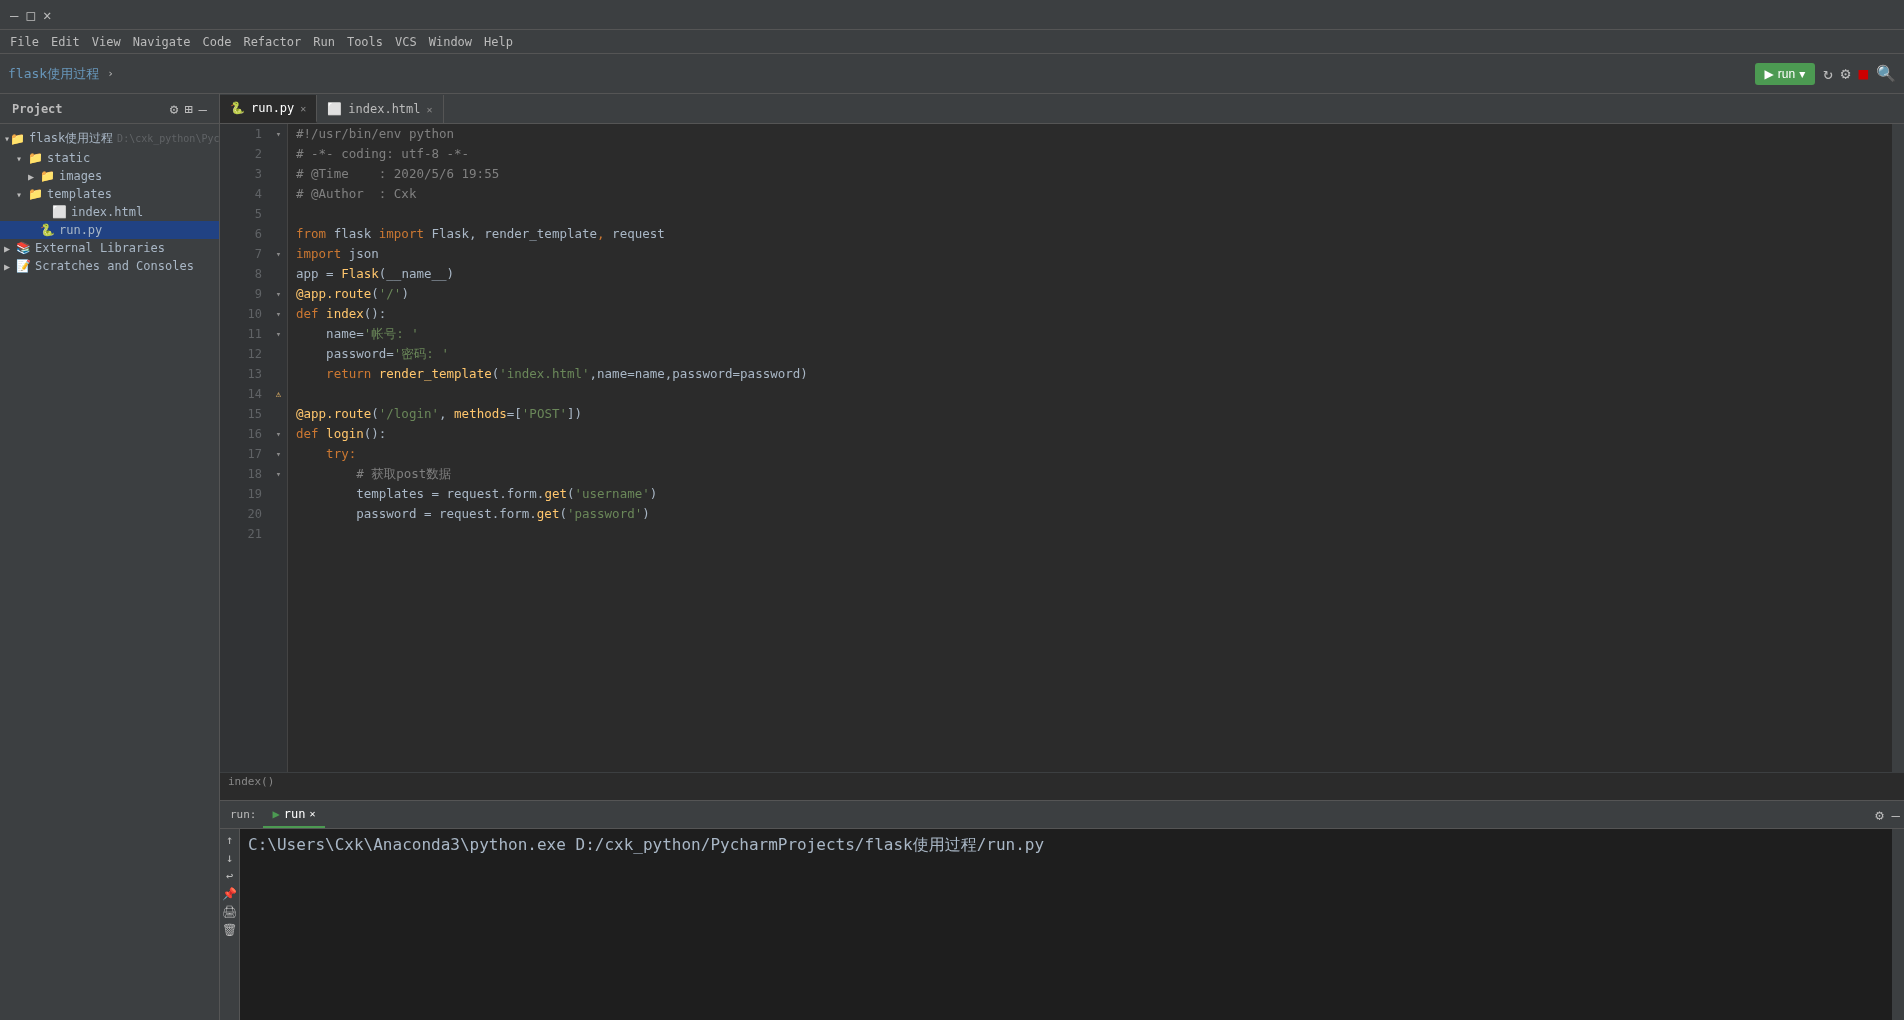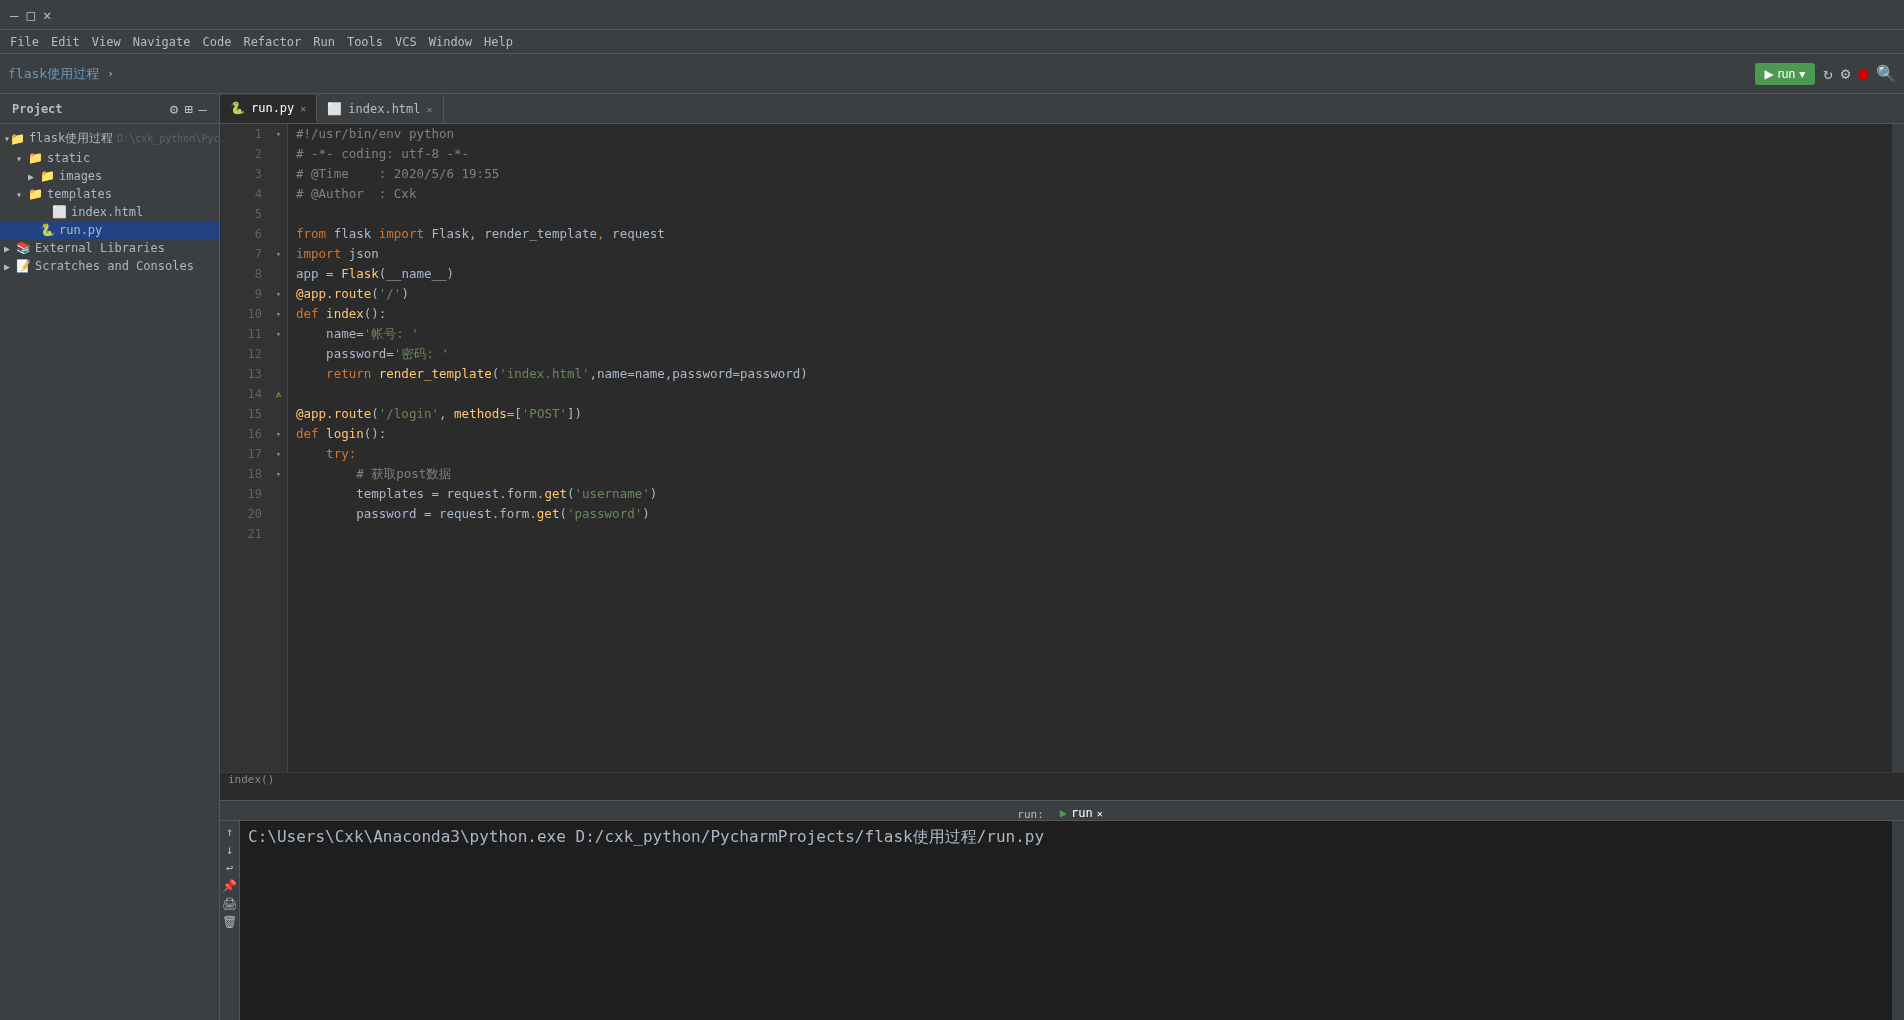--- a/index.html
+++ b/index.html
@@ -181,28 +181,27 @@
 
     
     .bottom-panel {
       height: 220px;
       background: #2b2b2b;
       border-top: 1px solid #555;
       display: flex;
       flex-direction: column;
     }
     .bottom-tabs {
-      height: 20px;
+      height: 28px;
       background: #3c3f41;
       display: flex;
       align-items: center;
       border-bottom: 1px solid #555;
       padding: 0 4px;
       justify-content: space-between;
-      flex-direction: column;
     }
     .bottom-tab {
       height: 26px;
       padding: 0 10px;
       display: flex;
       align-items: center;
       gap: 4px;
       font-size: 12px;
       color: #bbb;
       cursor: pointer;
@@ -428,21 +427,21 @@
         <div class="code-line"><span class="kw">def </span><span class="fn">login</span><span class="cls">():</span></div>
         <div class="code-line"><span class="cls">    </span><span class="kw">try:</span></div>
         <div class="code-line"><span class="cls">        </span><span class="cmt"># 获取post数据</span></div>
         <div class="code-line"><span class="cls">        templates </span><span class="op">= </span><span class="cls">request.form.</span><span class="fn">get</span><span class="cls">(</span><span class="str">'username'</span><span class="cls">)</span></div>
         <div class="code-line"><span class="cls">        password </span><span class="op">= </span><span class="cls">request.form.</span><span class="fn">get</span><span class="cls">(</span><span class="str">'password'</span><span class="cls">)</span></div>
       </div>
 
       <div style="width:12px;background:#3c3f41;"></div>
     </div>
 
-    <div style="height:28px;background:#2b2b2b;display:flex;align-items:flex-start;padding:0 8px;border-top:1px solid #3c3f41;">
+    <div style="height:28px;background:#2b2b2b;display:flex;align-items:flex-end;padding:12px 8px;border-top:1px solid #3c3f41;">
       <span style="color:#888;font-size:11px;">index()</span>
     </div>
 
     <div class="bottom-panel">
       <div class="bottom-tabs">
         <div style="display:flex;align-items:center;">
           <span style="color:#bbb;font-size:11px;padding:0 6px;">run:</span>
           <div class="bottom-tab active">
             <span style="color:#4c9a52;font-size:12px;">▶</span>
             <span>run</span>

